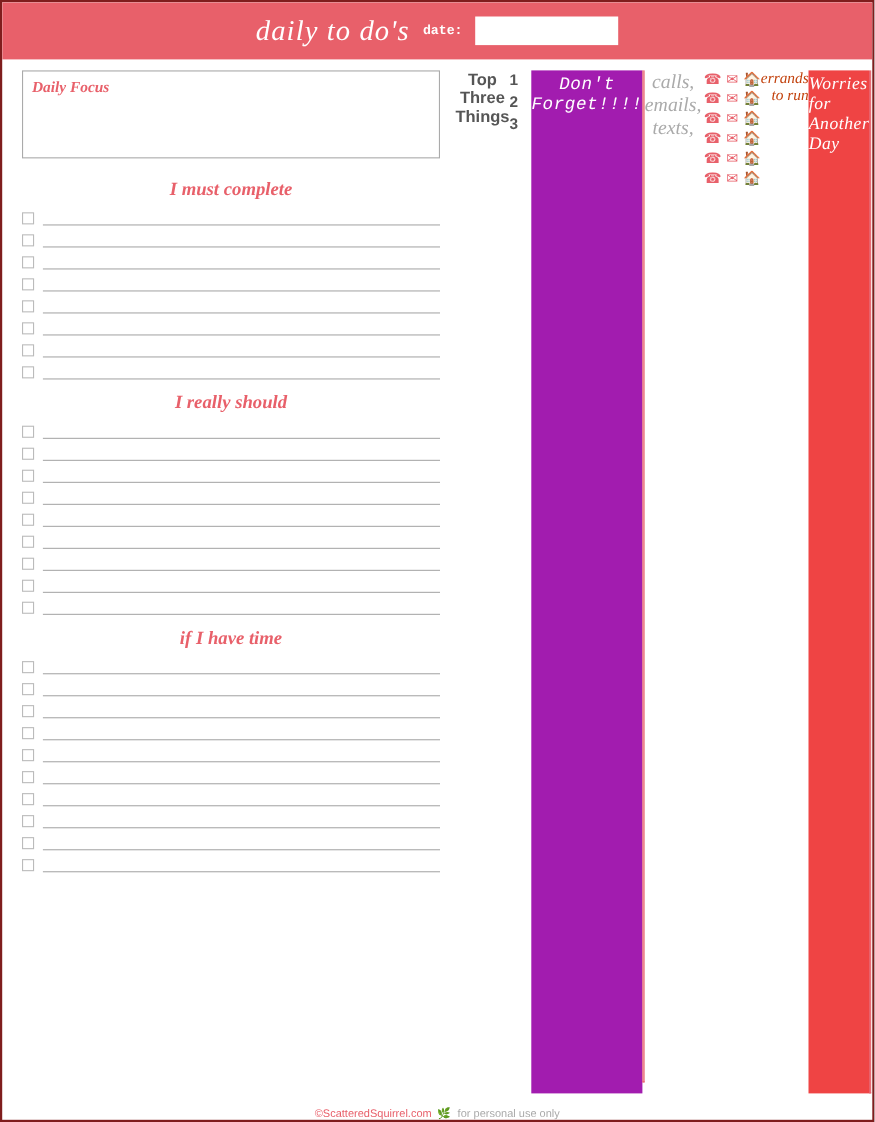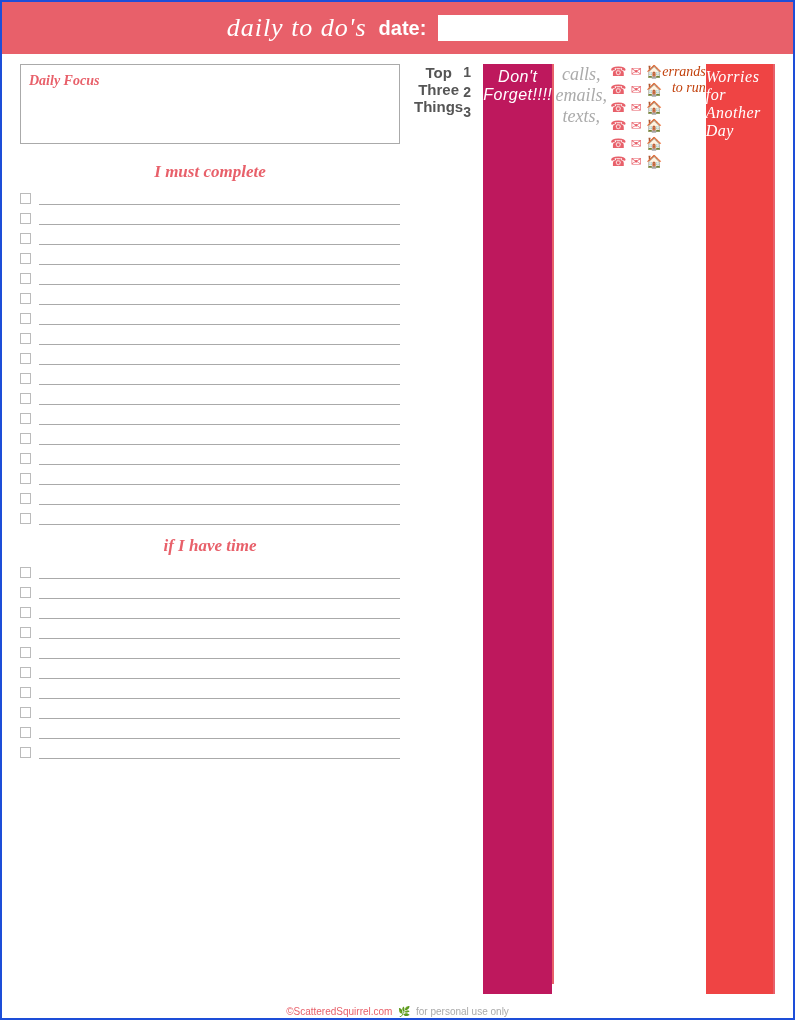--- a/index.html
+++ b/index.html
@@ -10,43 +10,43 @@
       align-items: center;
       min-height: 100vh;
       font-family: Georgia, serif;
     }
     .page {
       width: 795px;
       height: 1020px;
       background: #fff;
       position: relative;
       overflow: hidden;
-      border: 2px solid #1d4ed8;
+      border: 2px solid #7f1d1d;
     }
     
     .header {
       background: #e8606a;
       height: 52px;
       display: flex;
       align-items: center;
       justify-content: center;
       gap: 12px;
     }
     .header-title {
       color: #fff;
       font-size: 26px;
       font-style: italic;
       font-family: Georgia, serif;
       letter-spacing: 1px;
     }
     .header-date-label {
       color: #fff;
-      font-size: 20px;
+      font-size: 12px;
       font-weight: bold;
-      font-family: Liberation Sans, sans-serif;
+      font-family: Liberation Mono, monospace;
     }
     .header-date-input {
       background: #fff;
       border: none;
       width: 130px;
       height: 26px;
       outline: none;
       font-size: 14px;
       padding: 2px 6px;
     }
@@ -156,27 +156,27 @@
       flex: 1;
       border-bottom: 1px solid #aaa;
       height: 14px;
     }
     .num-line.pink {
       border-bottom-color: #e8606a;
     }
 
     
     .dont-forget-header {
-      background: #be185d;
+      background: #a21caf;
       color: #fff;
       font-style: italic;
       font-size: 16px;
       text-align: center;
       padding: 4px 0;
-      font-family: Liberation Sans, sans-serif;
+      font-family: Liberation Mono, monospace;
       letter-spacing: 0.5px;
     }
     .dont-forget-box {
       border: 1.5px solid #e8606a;
       border-top: none;
       display: flex;
       flex-direction: column;
       margin-bottom: 10px;
     }
     .df-line {
@@ -325,20 +325,21 @@
         <div class="checkbox-item">
             <span class="cb-box"></span>
             <span class="cb-line"></span>
           </div>
         <div class="checkbox-item">
             <span class="cb-box"></span>
             <span class="cb-line"></span>
           </div>
       </div>
 
+      <div class="section-header">I really should</div>
       <div class="checkbox-list">
         <div class="checkbox-item">
             <span class="cb-box"></span>
             <span class="cb-line"></span>
           </div>
         <div class="checkbox-item">
             <span class="cb-box"></span>
             <span class="cb-line"></span>
           </div>
         <div class="checkbox-item">

